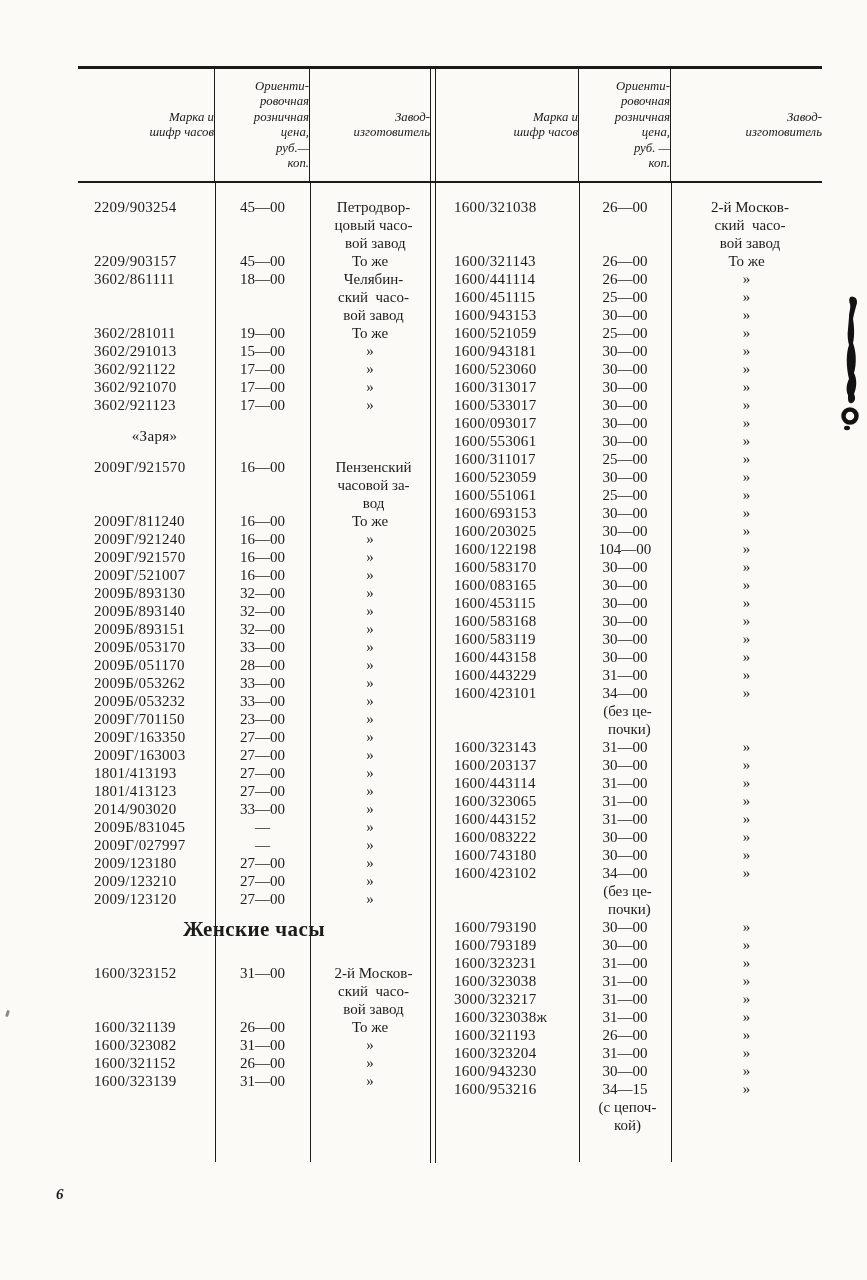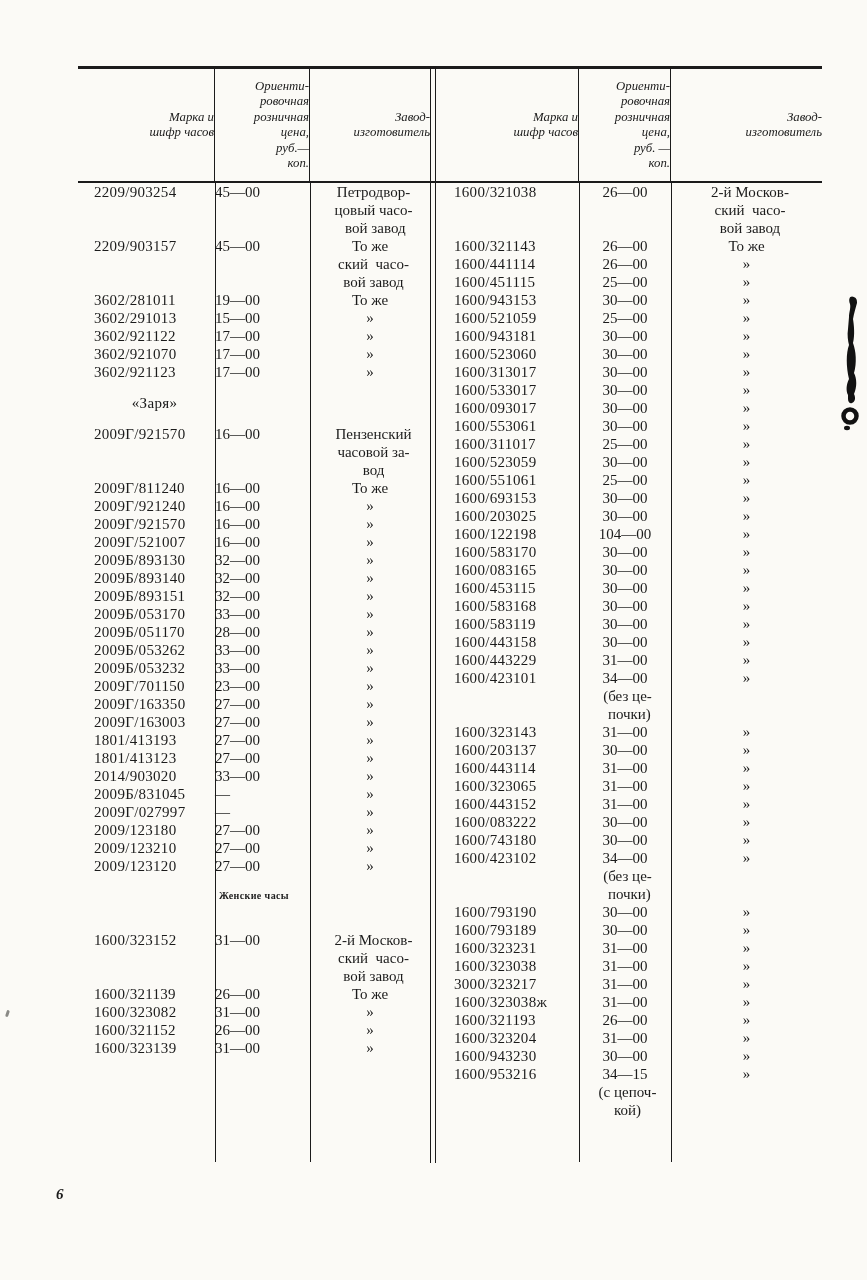--- a/index.html
+++ b/index.html
@@ -50,41 +50,42 @@
   .hhalf.left .hc1{width:137px;border-right:1px solid var(--ink);}
   .hhalf.left .hc2{width:95px;border-right:1px solid var(--ink);}
   .hhalf.left .hc3{width:120px;}
   .hhalf.right .hc1{width:143px;border-right:1px solid var(--ink);}
   .hhalf.right .hc2{width:92px;border-right:1px solid var(--ink);}
   .hhalf.right .hc3{width:151px;}
   
   .tbody{display:flex;height:979px;}
   .half{
     box-sizing:border-box;
+    padding-top:15px;
     background-repeat:no-repeat;
     background-image:linear-gradient(var(--ink),var(--ink)),linear-gradient(var(--ink),var(--ink));
     background-size:1px 100%,1px 100%;
     font-size:15px;
   }
   .half.left{width:352px;background-position:137px 0,232px 0;}
   .half.right{width:386px;background-position:143px 0,235px 0;}
   .row{display:flex;height:18px;line-height:18px;}
   .c1,.c2,.c3{box-sizing:border-box;white-space:nowrap;overflow:visible;}
   .half.left  .c1{width:137px;padding-left:16px;letter-spacing:.3px;}
-  .half.left  .c2{width:95px;}
+  .half.left  .c2{width:95px;text-align:center;}
   .half.left  .c3{width:120px;text-align:center;}
   .half.right .c1{width:143px;padding-left:18px;letter-spacing:.3px;}
   .half.right .c2{width:92px;text-align:center;}
   .half.right .c3{width:151px;text-align:center;}
   .c1.sec{padding-left:0;text-align:center;letter-spacing:.4px;}
   .c2.al{text-align:left;padding-left:5px;}
   .c3.al{text-align:left;padding-left:7px;}
   .row.trow{
     height:20px;line-height:20px;display:block;
-    text-align:center;font-weight:bold;font-size:10px;letter-spacing:.4px;
+    text-align:center;font-weight:bold;font-size:21px;letter-spacing:.4px;
   }
   .gaprow{width:100%;}
   
   .page-number{
     position:absolute;left:56px;top:1186px;
     font-size:15px;font-style:italic;font-weight:bold;
   }
   .ink-blot{position:absolute;left:836px;top:294px;}
   .speck{
     position:absolute;left:6px;top:1010px;width:3px;height:7px;
@@ -152,20 +153,25 @@
           </div>
           <div class="row">
             <div class="c1"></div>
             <div class="c2"></div>
             <div class="c3 al">&nbsp;вой завод</div>
           </div>
           <div class="row">
             <div class="c1">2209/903157</div>
             <div class="c2">45—00</div>
             <div class="c3">То же</div>
+          </div>
+          <div class="row">
+            <div class="c1">3602/861111</div>
+            <div class="c2">18—00</div>
+            <div class="c3 al">Челябин-</div>
           </div>
           <div class="row">
             <div class="c1"></div>
             <div class="c2"></div>
             <div class="c3 al">ский&nbsp;&nbsp;часо-</div>
           </div>
           <div class="row">
             <div class="c1"></div>
             <div class="c2"></div>
             <div class="c3 al">вой завод</div>

